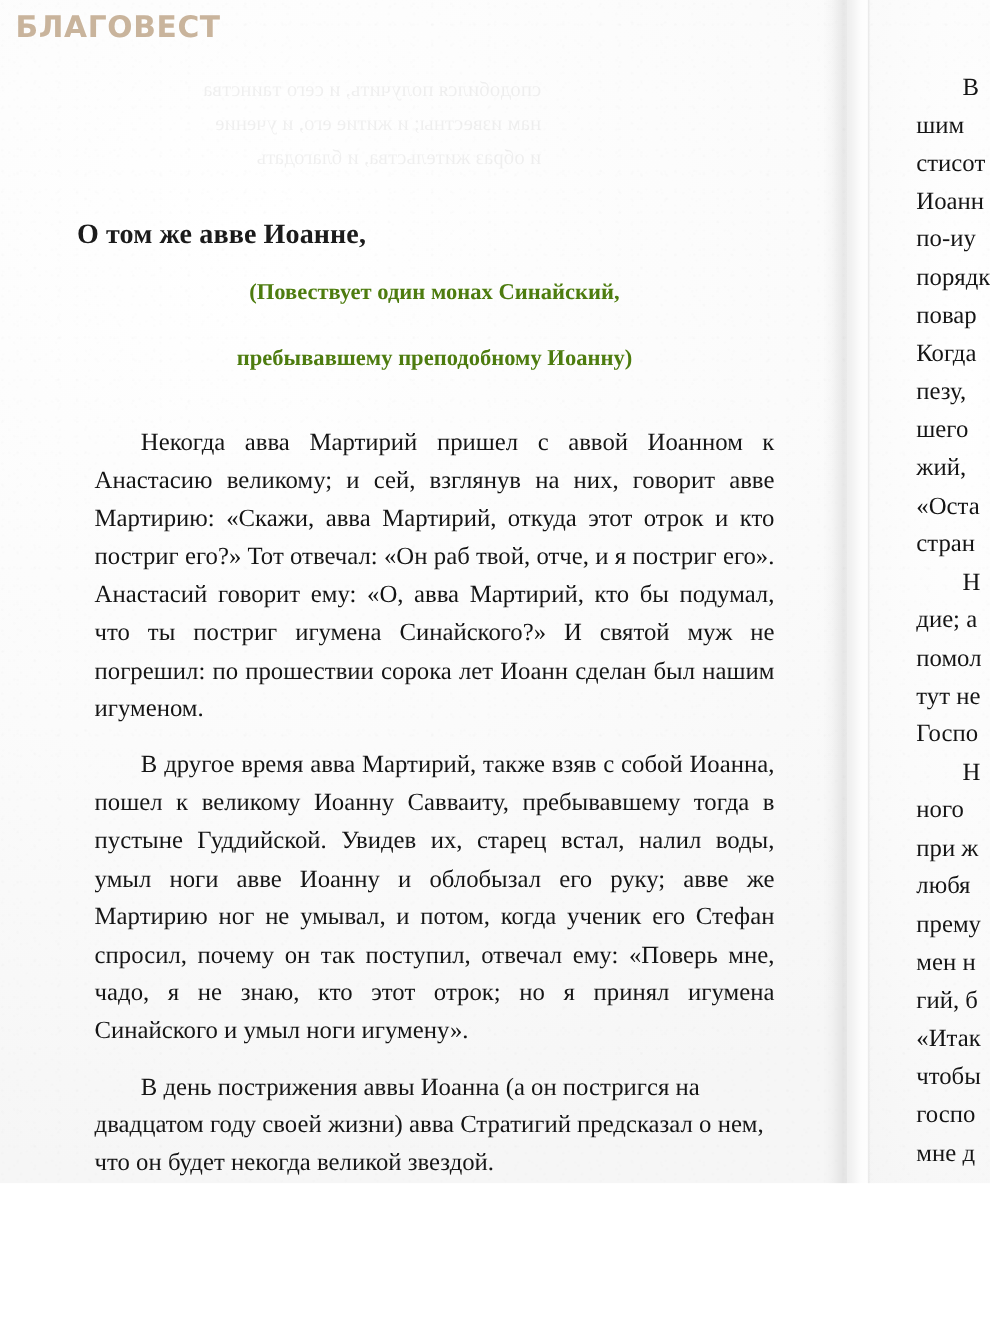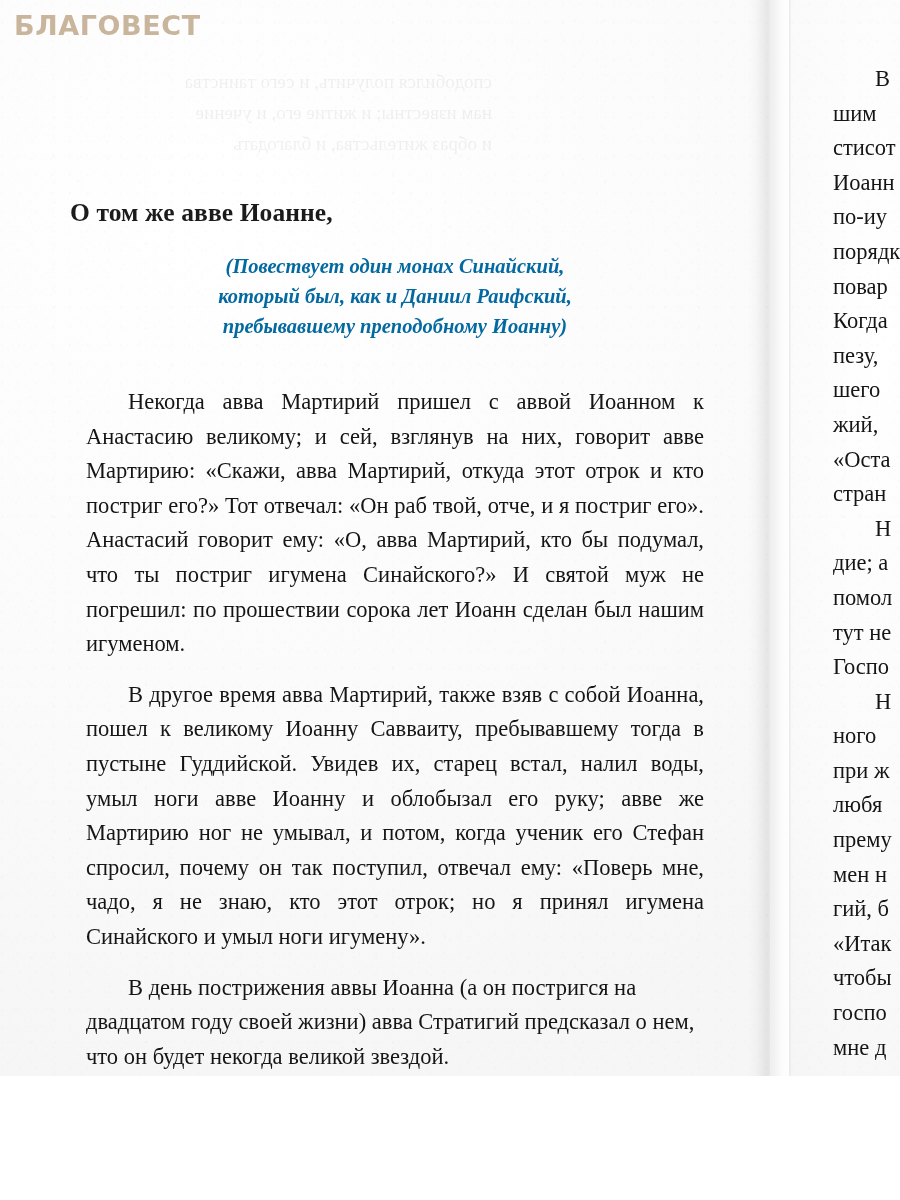--- a/index.html
+++ b/index.html
@@ -128,24 +128,23 @@
     line-height: 33px;
     color: #1b1b1b;
     letter-spacing: .1px;
   }
 
   .subhead {
     margin: 0;
     padding-top: 22px;
     text-align: center;
     font-weight: 700;
-    font-style: italic;
     font-size: 20.5px;
     line-height: 30px;
-    color: #0369a1;
+    color: #4d7c0f;
   }
 
   .body-text {
     padding-top: 28px;
   }
 
   .body-text p {
     margin: 16px;
     text-align: justify;
     text-indent: 42px;
@@ -222,21 +221,21 @@
       <div>нам известны; и житие его, и учение</div>
       <div>и образ жительства, и благодать</div>
     </div>
 
   <div class="watermark">БЛАГОВЕСТ</div>
 
   <div class="page-left-body">
 
     <h1 class="headline"><span>О том же авве Иоанне,</span><br></h1>
 
-    <p class="subhead"><span>(Повествует один монах Синайский,</span><br><span>который был, как и Даниил Раифский,</span><br><span>пребывавшему преподобному Иоанну)</span></p>
+    <p class="subhead"><span>(Повествует один монах Синайский,</span><br><br><span>пребывавшему преподобному Иоанну)</span></p>
 
     <div class="body-text">
         <p>Некогда авва Мартирий пришел с аввой Иоанном к Анастасию великому; и сей, взглянув на них, говорит авве Мартирию: «Скажи, авва Мартирий, откуда этот отрок и кто постриг его?» Тот отвечал: «Он раб твой, отче, и я постриг его». Анастасий говорит ему: «О, авва Мартирий, кто бы подумал, что ты постриг игумена Синайского?» И святой муж не погрешил: по прошествии сорока лет Иоанн сделан был нашим игуменом.</p>
         <p>В другое время авва Мартирий, также взяв с собой Иоанна, пошел к великому Иоанну Савваиту, пребывавшему тогда в пустыне Гуддийской. Увидев их, старец встал, налил воды, умыл ноги авве Иоанну и облобызал его руку; авве же Мартирию ног не умывал, и потом, когда ученик его Стефан спросил, почему он так поступил, отвечал ему: «Поверь мне, чадо, я не знаю, кто этот отрок; но я принял игумена Синайского и умыл ноги игумену».</p>
         <p>В день пострижения аввы Иоанна (а он постригся на двадцатом году своей жизни) авва Стратигий предсказал о нем, что он будет некогда великой звездой.</p>
       </div>
 
   </div>
 
   <div class="footer">

